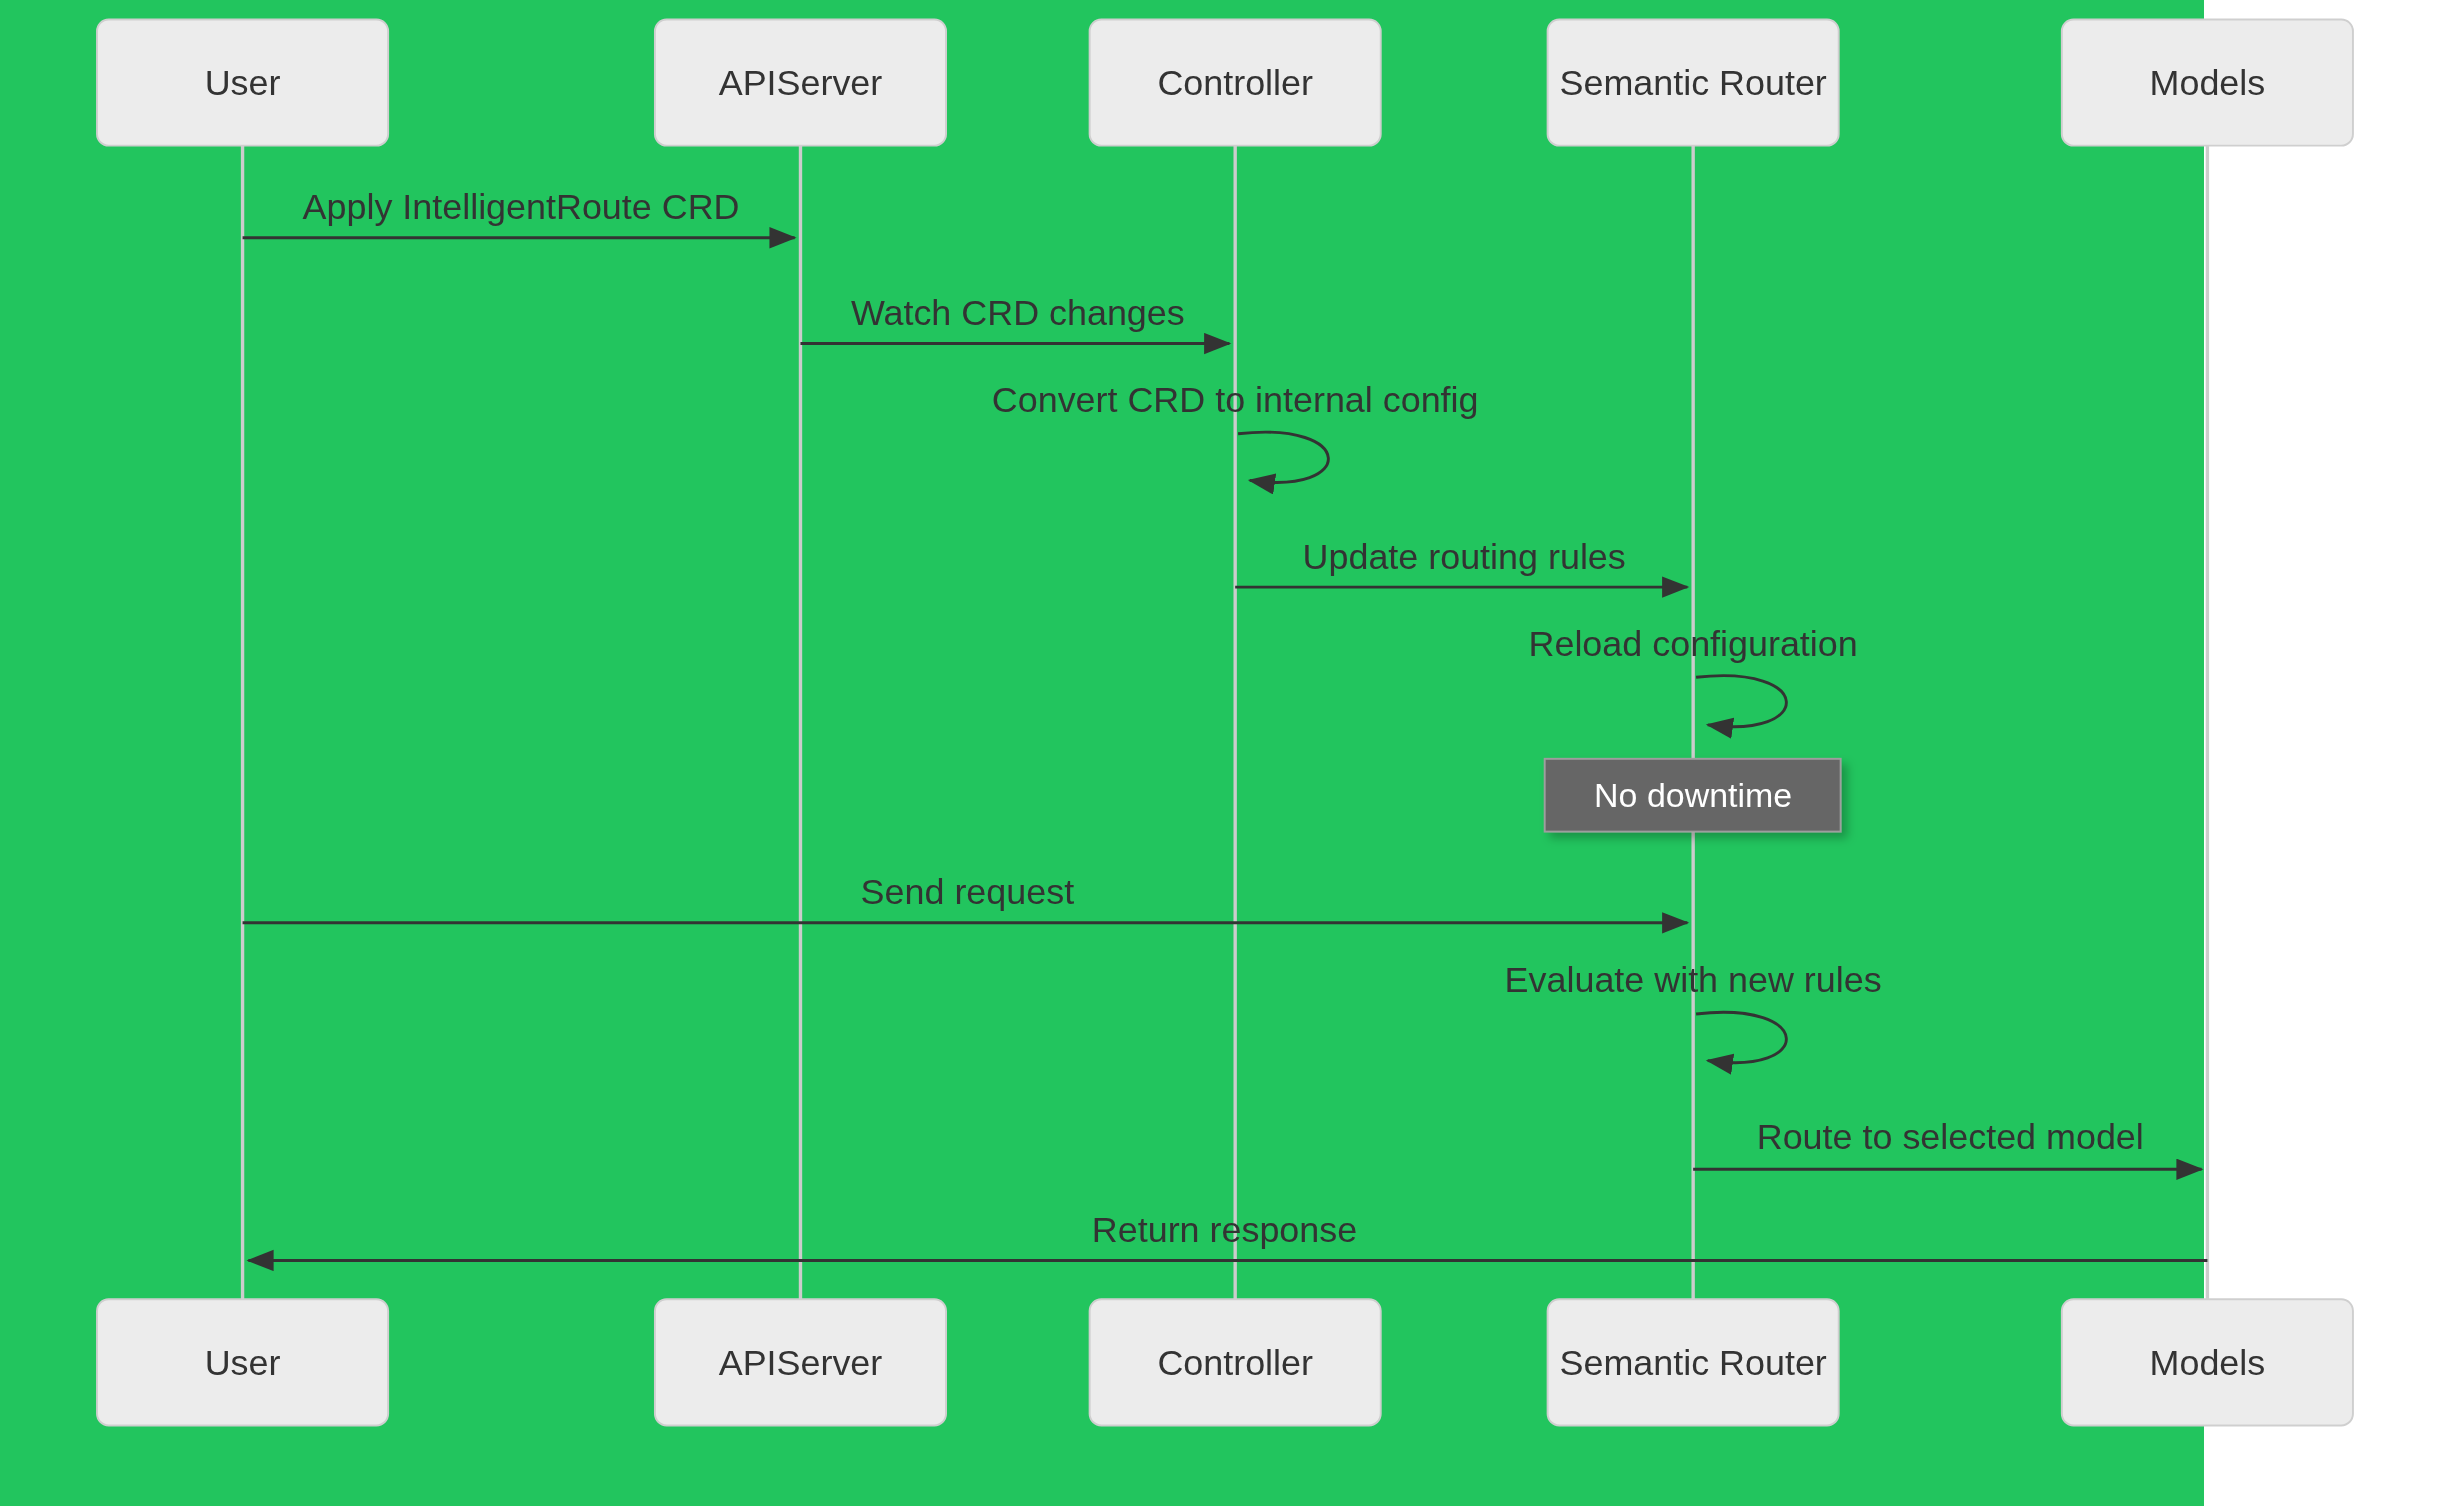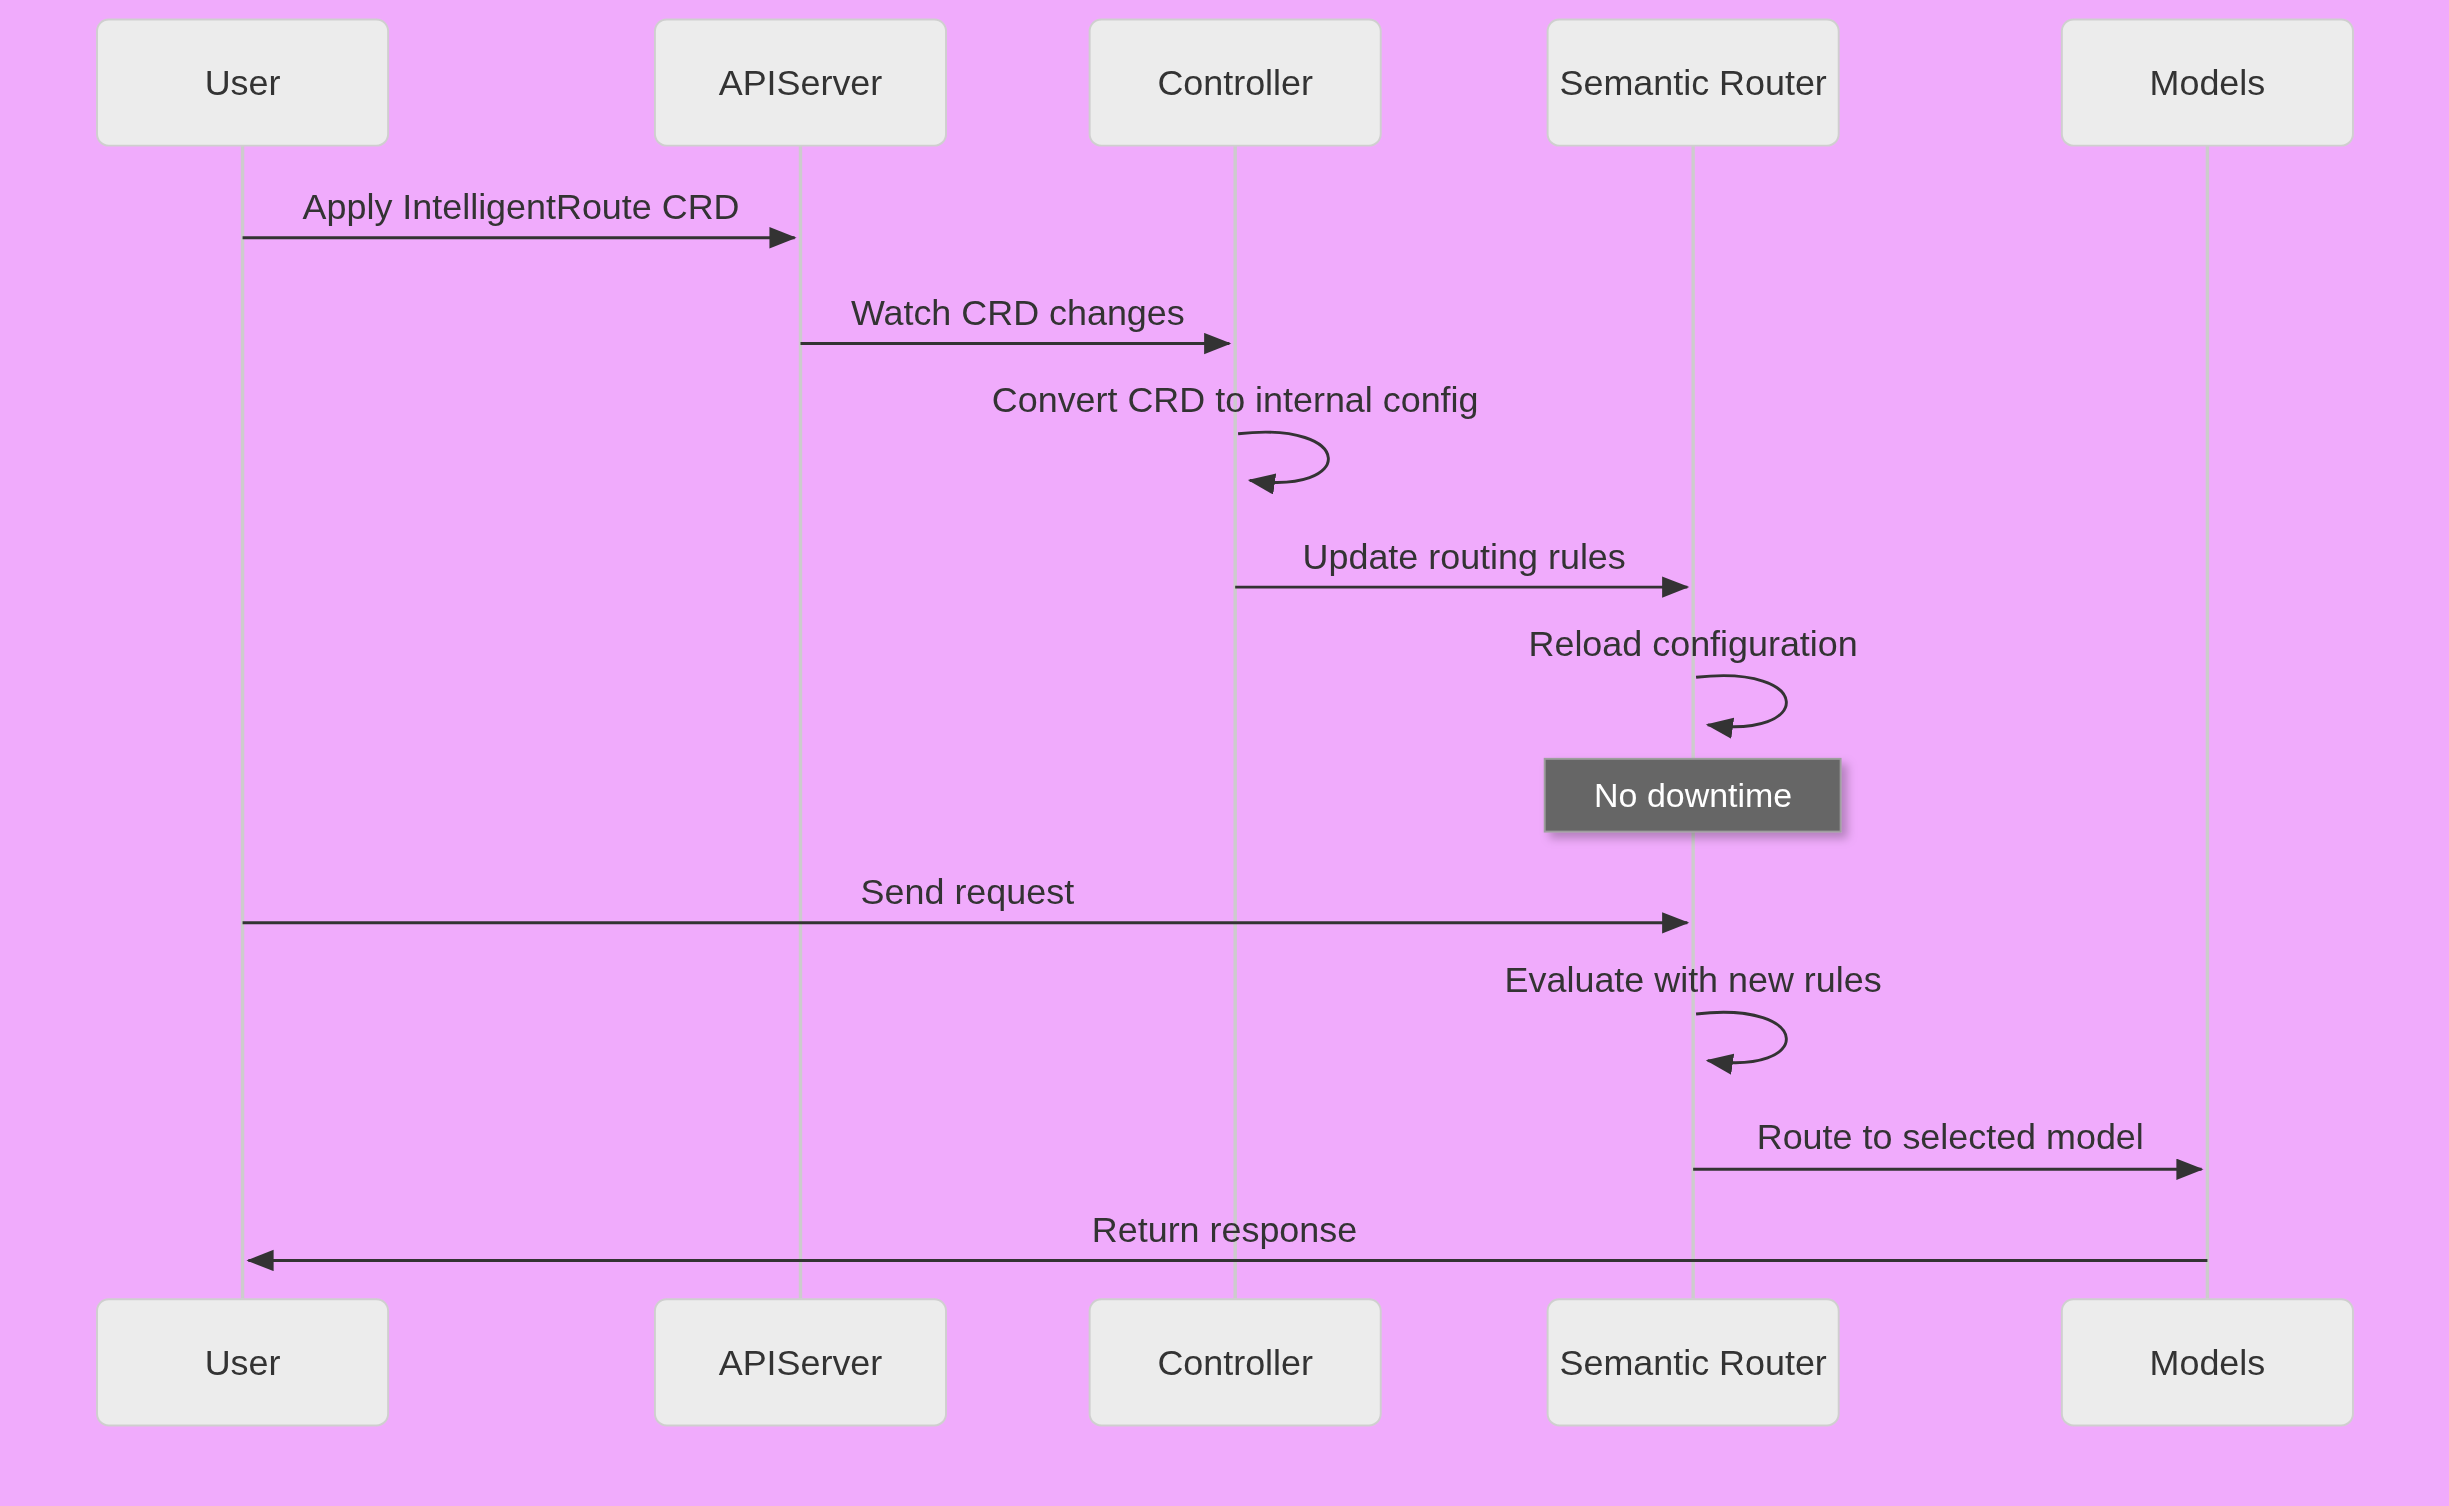--- a/index.html
+++ b/index.html
@@ -2,23 +2,23 @@
 <html><head>
 <meta charset="utf-8">
 <style>
   html, body {
     margin: 0;
     padding: 0;
     background: #ffffff;
   }
   .diagram-stage {
     position: relative;
-    width: 2449px;
+    width: 2204px;
     height: 1506px;
-    background: #f0abfc;
+    background: #22c55e;
     font-family: "Liberation Sans", sans-serif;
   }
   svg { display: block; }
   .actor-box {
     fill: #ececec;
     stroke: #cfcfcf;
     stroke-width: 2;
   }
   .actor-label {
     font-family: "Liberation Sans", sans-serif;

